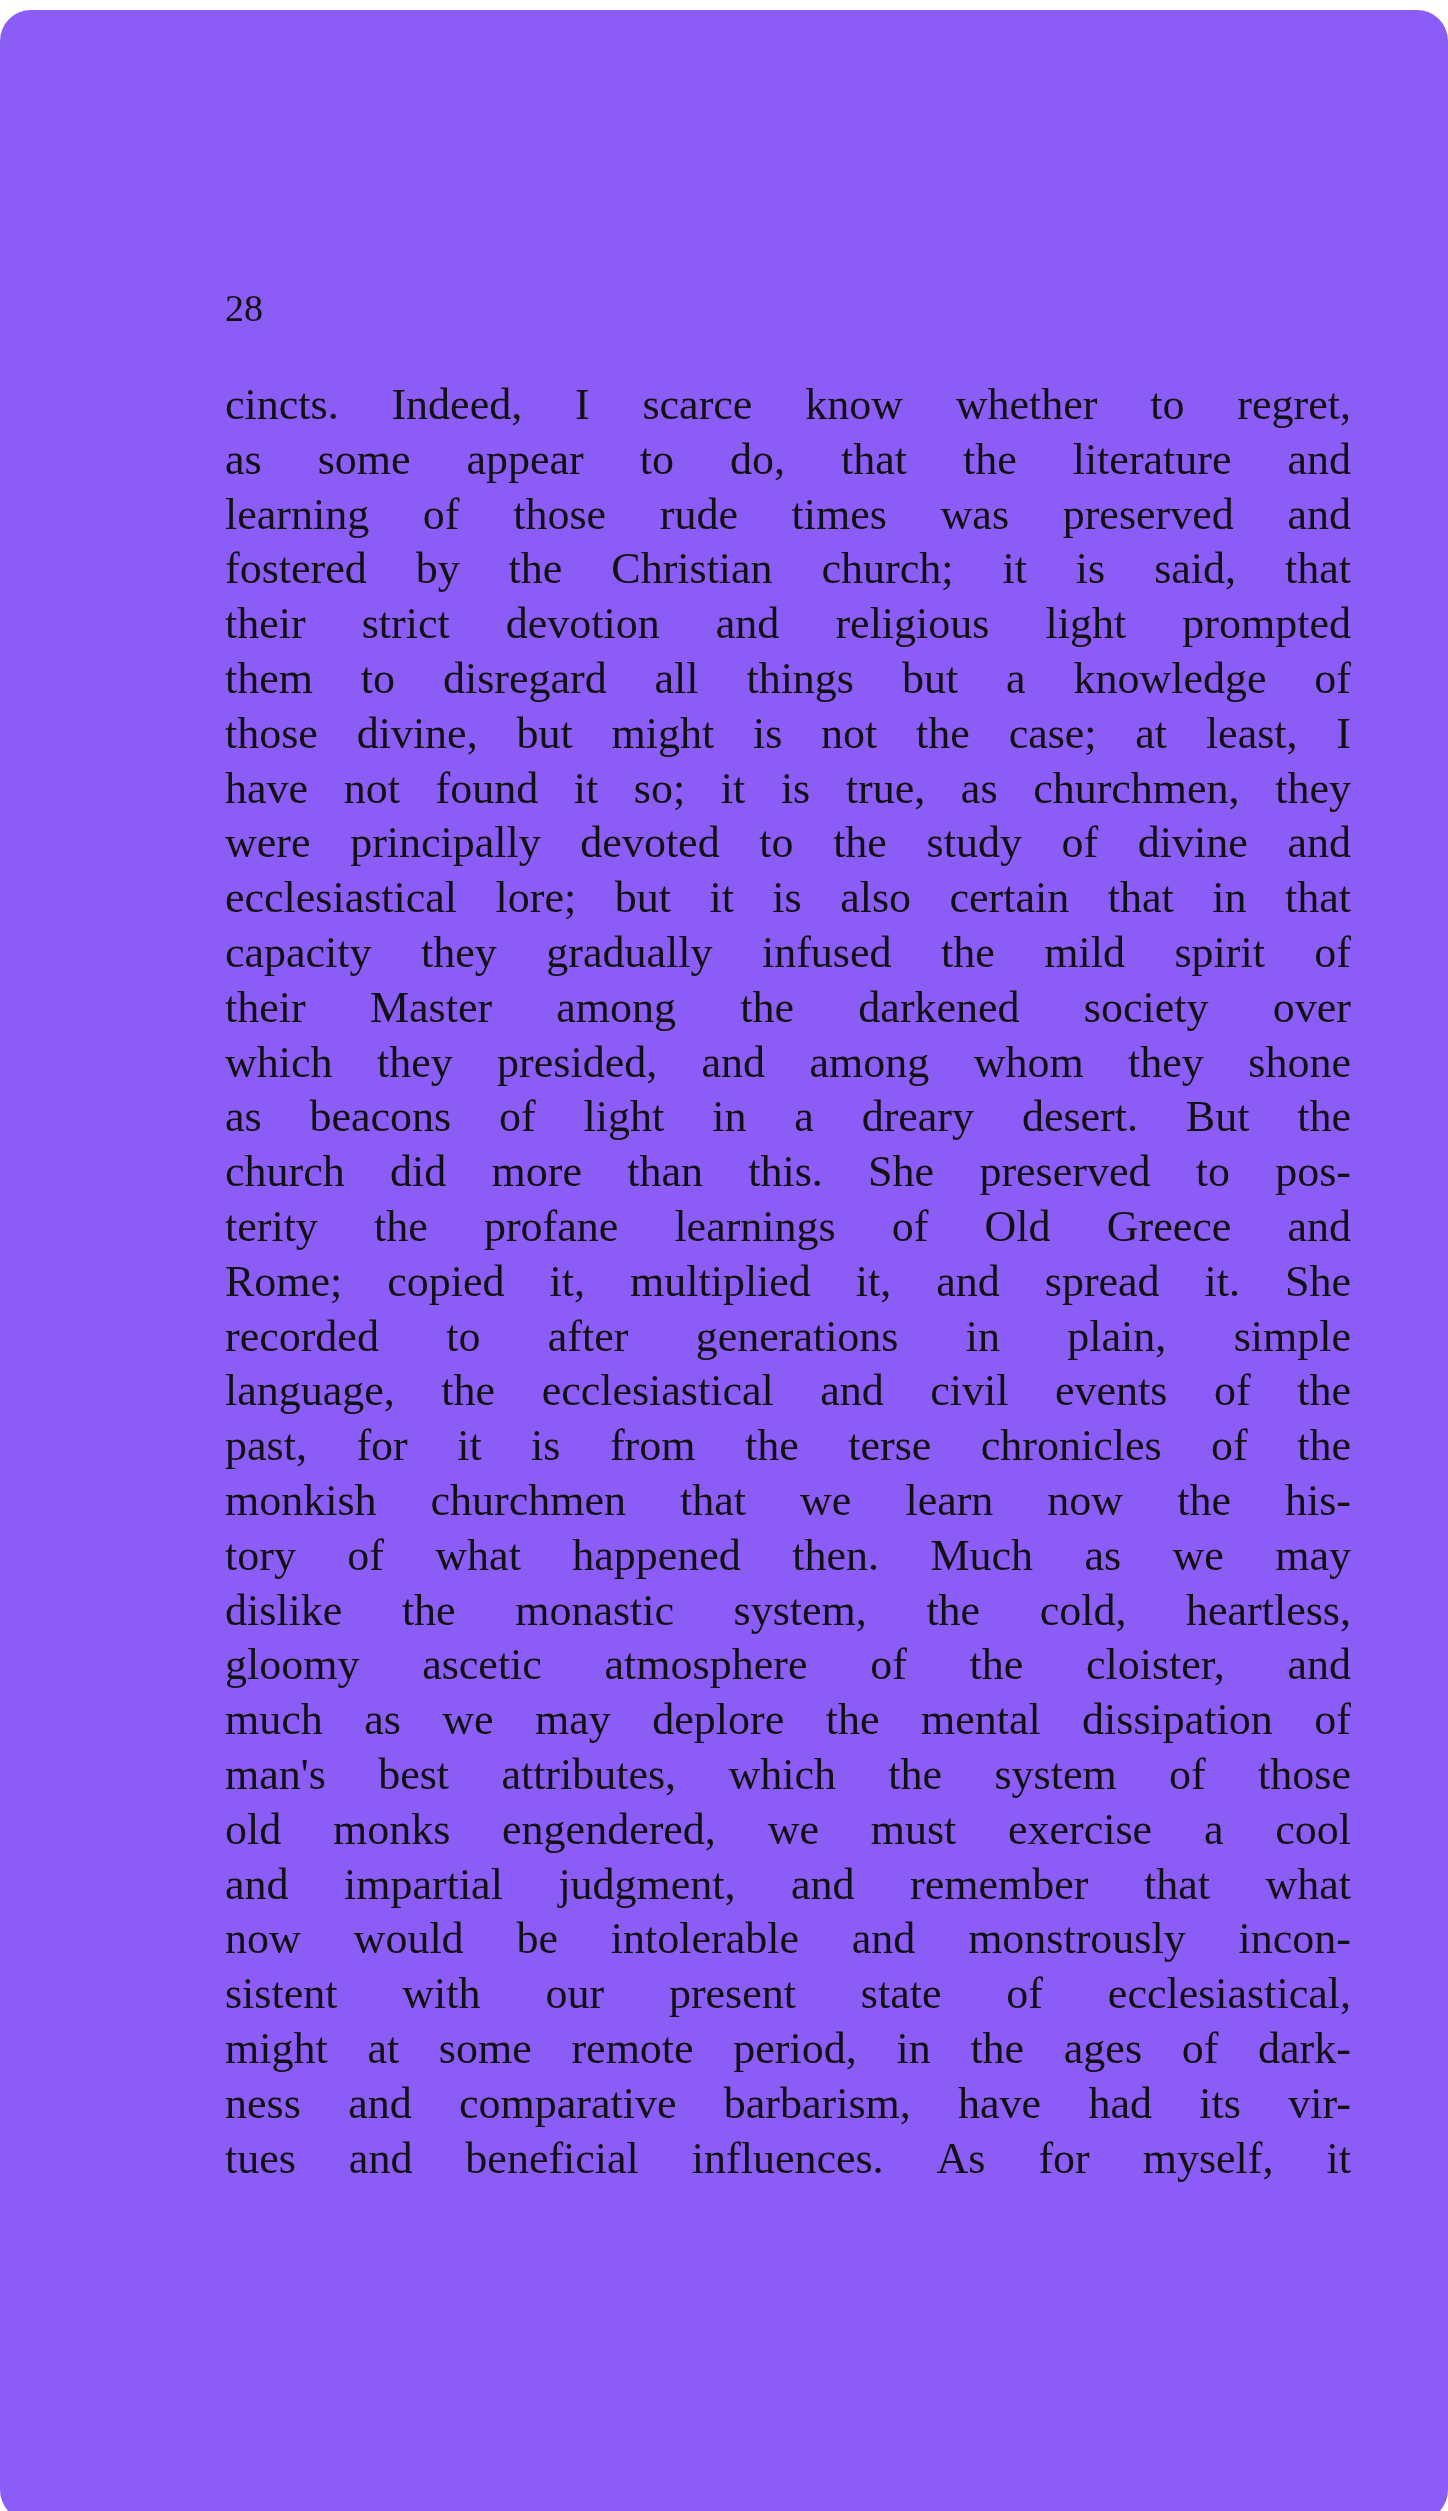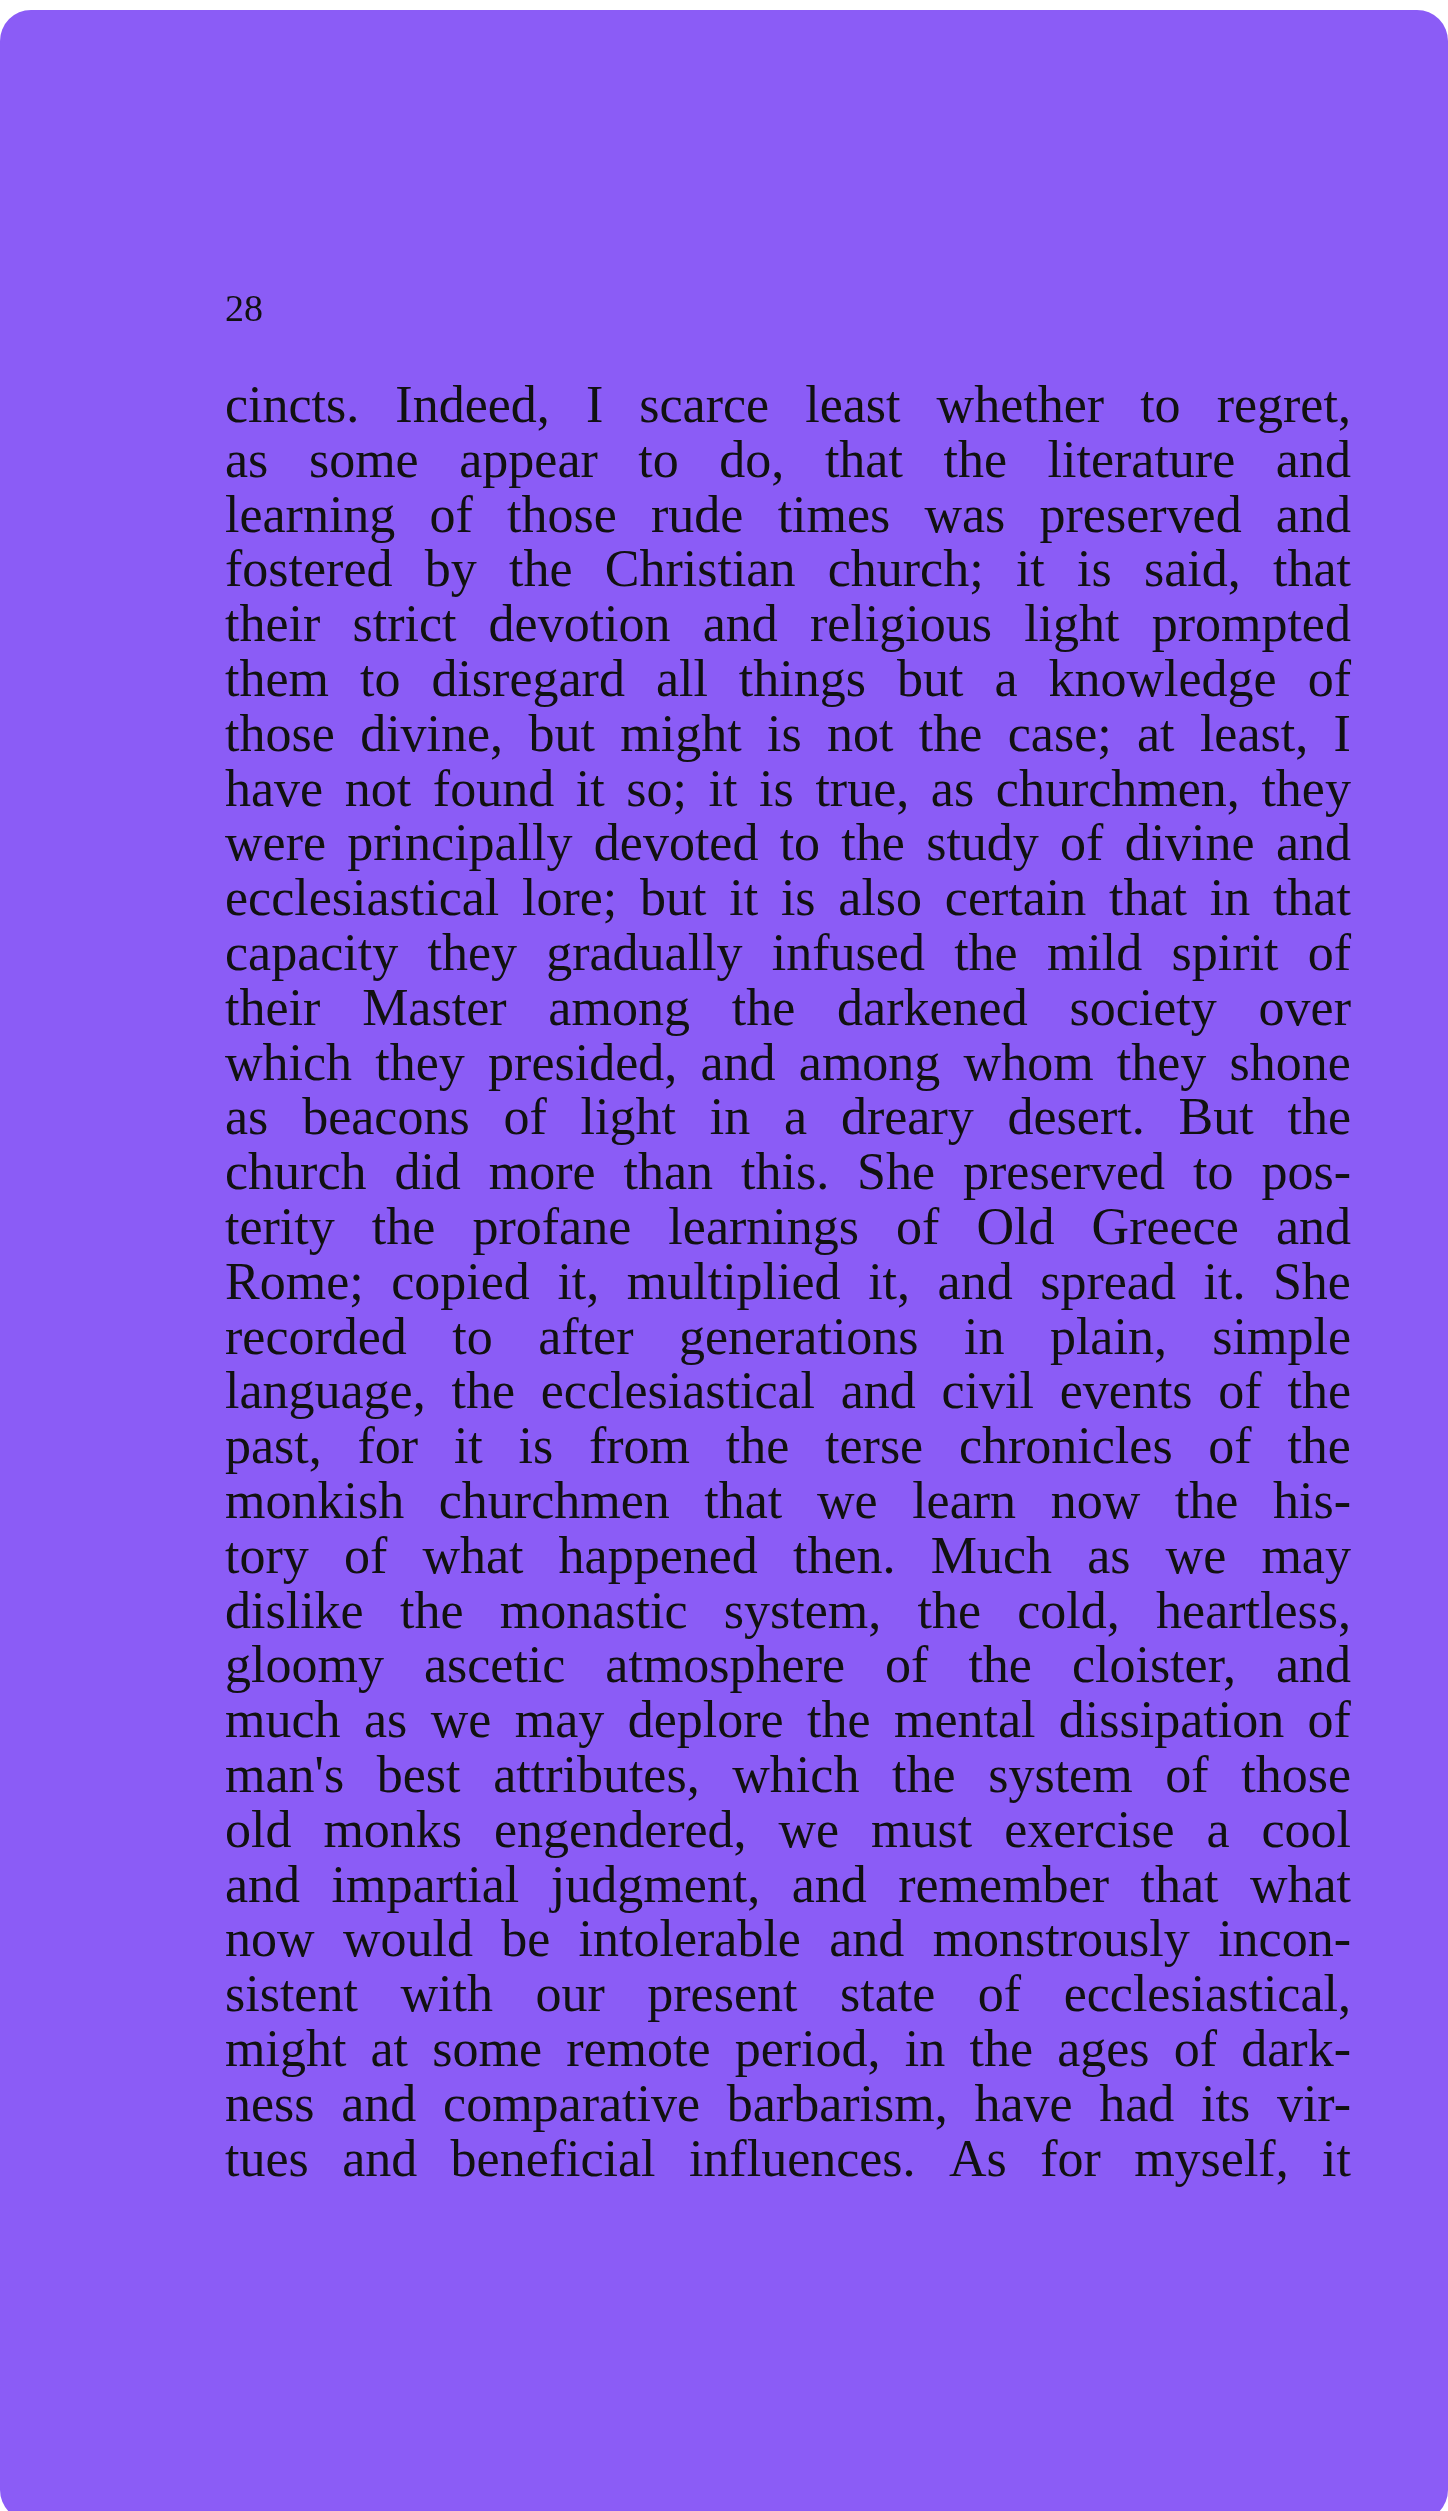--- a/index.html
+++ b/index.html
@@ -3,40 +3,40 @@
 <meta charset="utf-8">
 <style>
   html, body { margin: 0; padding: 0; background: #ffffff; }
   body { width: 1448px; height: 2511px; position: relative; overflow: hidden; }
   .page { position: absolute; left: 0; top: 10px; width: 1448px; height: 2511px; background: #8b5cf6; border-radius: 31px; }
   .running-head { position: absolute; left: 225px; top: 276px; width: 1126px; height: 60px;
     font-family: "Liberation Serif", serif; color: #111; font-size: 38px; }
   .folio { position: absolute; left: 0; top: 0; }
   .title { position: absolute; left: 0; width: 100%; text-align: center; top: 0; font-style: italic; letter-spacing: 1px; padding-left: 20px; box-sizing: border-box; }
   .body-text { position: absolute; left: 225px; top: 368px; width: 1126px;
-    font-family: "Liberation Serif", serif; color: #111; font-size: 52px; line-height: 54.8px; }
+    font-family: "Liberation Serif", serif; color: #111; font-size: 44px; line-height: 54.8px; }
   .line { display: block; text-align: justify; text-align-last: justify; white-space: nowrap; height: 54.8px; }
   .line-inner { display: flex; justify-content: space-between; width: 100%; }
 </style>
 </head>
 <body>
 
 <div class="page">
   <div class="running-head">
     <span class="folio">28</span>
   </div>
 
   <div class="body-text">
     <span class="line">
         <span class="line-inner">
           <span>cincts.</span>
           <span>Indeed,</span>
           <span>I</span>
           <span>scarce</span>
-          <span>least</span>
+          <span>know</span>
           <span>whether</span>
           <span>to</span>
           <span>regret,</span>
         </span>
       </span>
     <span class="line">
         <span class="line-inner">
           <span>as</span>
           <span>some</span>
           <span>appear</span>

